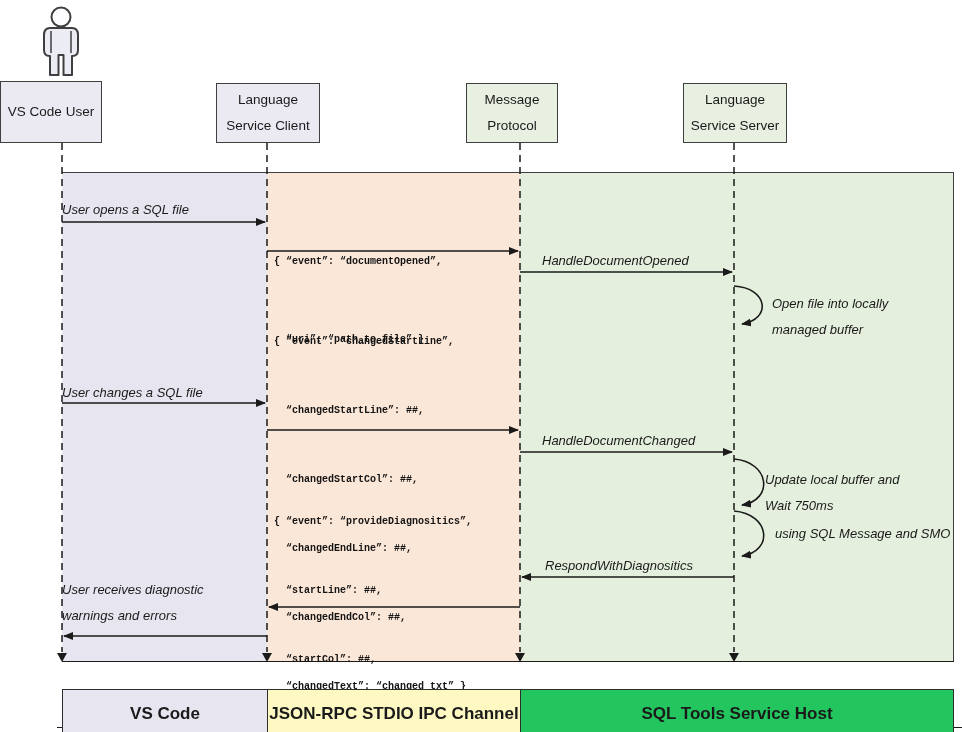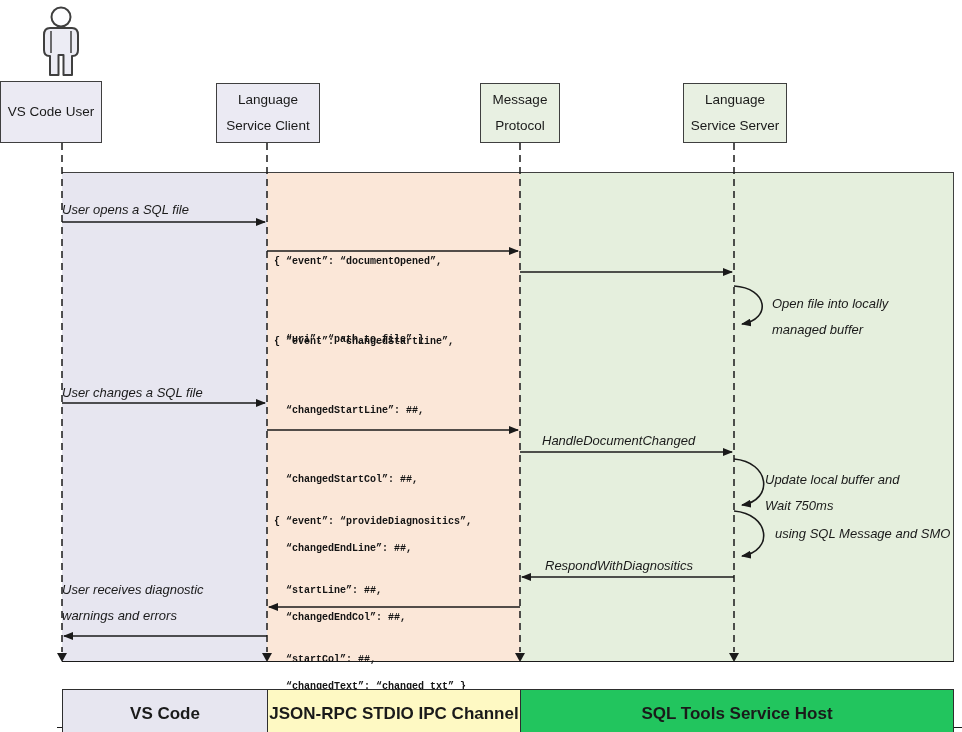--- a/index.html
+++ b/index.html
@@ -15,21 +15,21 @@
   .lane-bottom-line{position:absolute;left:62px;top:661px;width:892px;height:0;border-top:1.6px solid #1a1a1a;z-index:2}
   .bottom-edge{position:absolute;left:57px;top:727px;width:905px;height:0;border-top:1.6px solid #1a1a1a;z-index:2}
 
   .overlay{position:absolute;left:0;top:0;z-index:3;pointer-events:none}
 
   .actor-box{position:absolute;top:83px;height:60px;display:flex;flex-direction:column;align-items:center;justify-content:center;
     text-align:center;font-size:13.5px;line-height:26px;border:1.6px solid #3f3f3f;background:#ebeaf3;z-index:4}
   .actor-box.green{background:#e8f0e2}
   .box-user{left:0;top:81px;height:62px;width:102px}
   .box-client{left:216px;width:104px}
-  .box-protocol{left:480px;width:80px}
+  .box-protocol{left:466px;width:92px}
   .box-server{left:683px;width:104px}
 
   .footer-box{position:absolute;top:689px;height:50px;display:flex;align-items:center;justify-content:center;
     font-size:17px;font-weight:bold;border:1.7px solid #2e2e2e;z-index:4}
   .footer-user{left:62px;width:206px;background:#e7e6f0}
   .footer-channel{left:267px;width:254px;background:#fef9c3}
   .footer-host{left:520px;width:434px;background:#22c55e}
 
   .label{position:absolute;z-index:4;font-style:italic;font-size:13px;line-height:20px;white-space:nowrap}
   .label.two-line{white-space:normal;line-height:26px}
@@ -107,20 +107,21 @@
     <div>Service Server</div>
   </div>
 
   <div class="label centered" style="left:62px;top:200px;width:205px">User opens a SQL file</div>
   <div class="label centered" style="left:62px;top:383px;width:205px">User changes a SQL file</div>
   <div class="label two-line centered" style="left:62px;top:577px;width:205px">
     <div>User receives diagnostic</div>
     <div>warnings and errors</div>
   </div>
 
+  <div class="label" style="left:542px;top:251px">HandleDocumentOpened</div>
   <div class="label" style="left:542px;top:431px">HandleDocumentChanged</div>
   <div class="label" style="left:545px;top:556px">RespondWithDiagnositics</div>
 
   <div class="label two-line" style="left:772px;top:291px">
     <div>Open file into locally</div>
     <div>managed buffer</div>
   </div>
   <div class="label two-line centered" style="left:765px;top:467px;width:192px">
     <div>Update local buffer and</div>
     <div>Wait 750ms</div>

